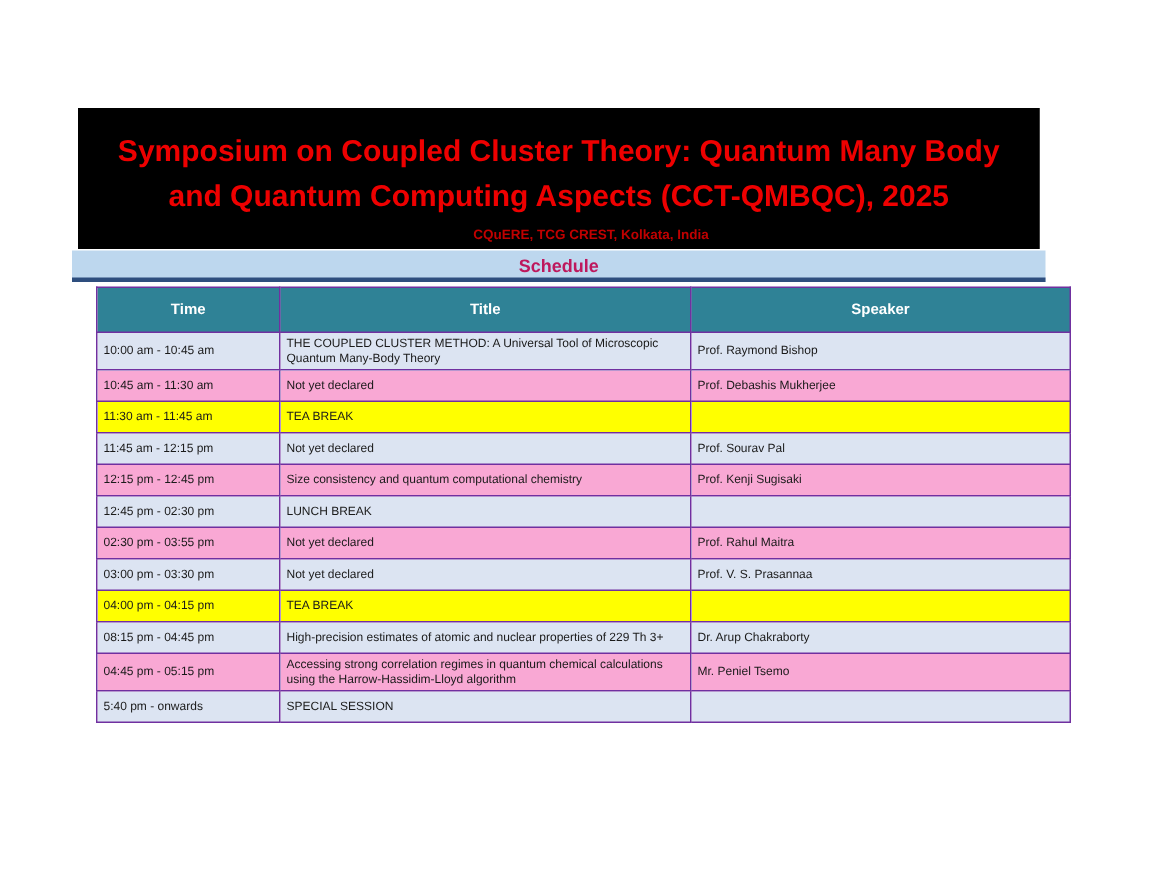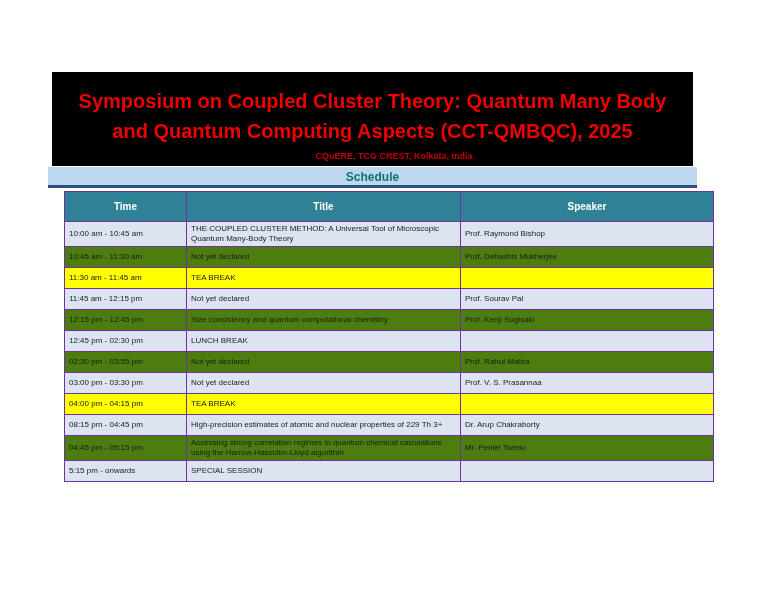--- a/index.html
+++ b/index.html
@@ -17,42 +17,42 @@
     color: #ee0000; font-weight: bold; font-size: 20px; line-height: 1.5;
   }
   .venue {
     position: absolute; bottom: 3px; left: 0; width: 100%;
     color: #c00000; font-weight: bold; font-size: 9px; padding-left: 43px;
   }
 
   .schedule-bar {
     position: absolute; left: 48px; top: 167px; width: 649px; height: 21px;
     background: #bdd7ee; border-bottom: 3px solid #2e4e7e;
-    text-align: center; font-weight: bold; font-size: 12px; color: #0f766e;
+    text-align: center; font-weight: bold; font-size: 12px; color: #be185d;
     line-height: 21px;
   }
 
   table.schedule {
     position: absolute; left: 64px; top: 191px; width: 649px;
     border-collapse: collapse; table-layout: fixed;
   }
   table.schedule th, table.schedule td {
     border: 1.5px solid #7030a0;
   }
   table.schedule th {
     background: #2f8296; color: #ffffff; font-weight: bold; font-size: 10px;
     height: 30px; text-align: center;
   }
   table.schedule td {
     font-size: 8px; color: #1a1a1a; height: 21px;
     padding: 2px 4px; vertical-align: middle; line-height: 1.25;
     background: #ffffff; overflow: hidden;
   }
   tr.row-blue td   { background: #dce4f2; }
-  tr.row-green td  { background: #4d7c0f; }
+  tr.row-green td  { background: #f9a8d4; }
   tr.row-yellow td { background: #ffff00; }
 </style>
 </head>
 <body>
 
 <div class="page">
 
   <div class="title-box">
     <div class="main-title">Symposium on Coupled Cluster Theory: Quantum Many Body and Quantum Computing Aspects (CCT-QMBQC), 2025</div>
     <div class="venue">CQuERE, TCG CREST, Kolkata, India</div>
@@ -123,20 +123,20 @@
     <td>08:15 pm - 04:45 pm</td>
     <td>High-precision estimates of atomic and nuclear properties of 229 Th 3+</td>
     <td>Dr. Arup Chakraborty</td>
   </tr>
         <tr class="row-green">
     <td>04:45 pm - 05:15 pm</td>
     <td>Accessing strong correlation regimes in quantum chemical calculations using the Harrow-Hassidim-Lloyd algorithm</td>
     <td>Mr. Peniel Tsemo</td>
   </tr>
         <tr class="row-blue">
-    <td>5:15 pm - onwards</td>
+    <td>5:40 pm - onwards</td>
     <td>SPECIAL SESSION</td>
     <td></td>
   </tr>
       </tbody>
   </table>
 
 </div>
 
 </body></html>

